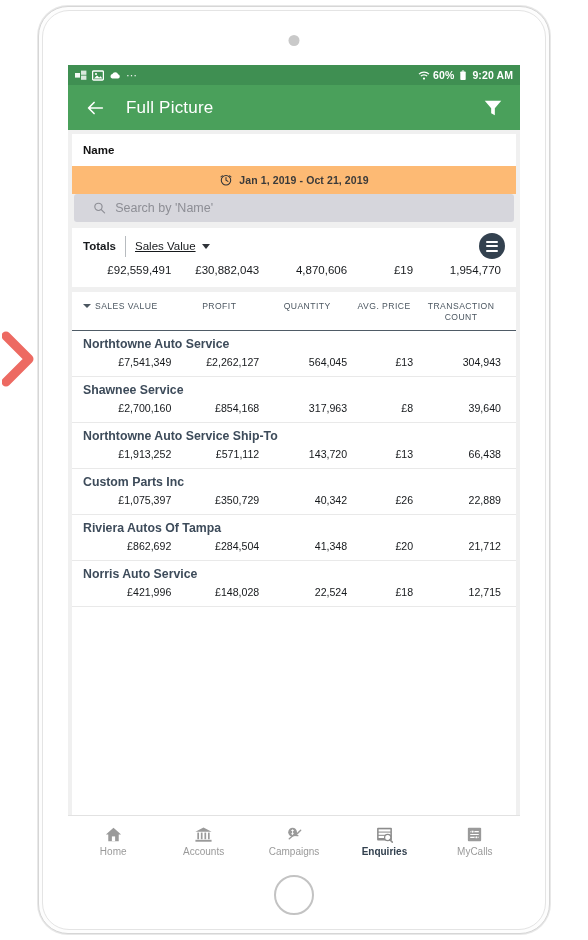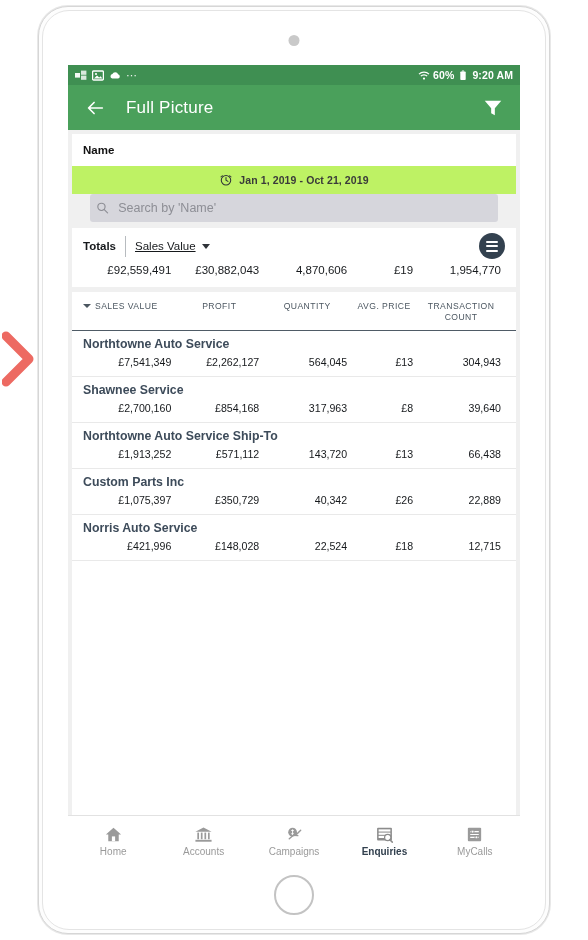--- a/index.html
+++ b/index.html
@@ -86,28 +86,28 @@
 
   .namebar {
     background: #ffffff; height: 28px;
     display: flex; align-items: center; padding: 16px 11px;
     font-size: 11.5px; font-weight: bold; color: #111111;
     flex: 0 0 auto;
   }
 
   .daterow {
     height: 28px; display: flex; align-items: center; justify-content: center;
-    gap: 6px; flex: 0 0 auto; background: #bef264;
+    gap: 6px; flex: 0 0 auto; background: #fdba74;
   }
   .daterow .lbl { font-size: 10.5px; font-weight: bold; color: #3a3a3a; letter-spacing: .1px; }
 
   .searchbar {
     height: 28px; background: #d6d6dc; border-radius: 3px;
-    display: flex; align-items: center; gap: 9px; padding: 0 6px;
-    margin: 0 18px; flex: 0 0 auto;
+    display: flex; align-items: center; gap: 9px; padding: 0 19px;
+    margin: 0 2px; flex: 0 0 auto;
   }
   .searchbar input {
     border: none; outline: none; background: transparent;
     font-family: inherit; font-size: 12.5px; color: #6f7076; width: 100%;
   }
   .searchbar input::placeholder { color: #8d8e95; }
 
   
   .totals-card {
     background: #ffffff; margin-top: 6px; flex: 0 0 auto;
@@ -350,20 +350,30 @@
             <div class="entry-name">Custom Parts Inc</div>
             <div class="row-grid entry-vals">
               <span class="cell">£1,075,397</span>
               <span class="cell">£350,729</span>
               <span class="cell">40,342</span>
               <span class="cell">£26</span>
               <span class="cell">22,889</span>
             </div>
           </div>
 
+          <div class="entry">
+            <div class="entry-name">Riviera Autos Of Tampa</div>
+            <div class="row-grid entry-vals">
+              <span class="cell">£862,692</span>
+              <span class="cell">£284,504</span>
+              <span class="cell">41,348</span>
+              <span class="cell">£20</span>
+              <span class="cell">21,712</span>
+            </div>
+          </div>
 
           <div class="entry">
             <div class="entry-name">Norris Auto Service</div>
             <div class="row-grid entry-vals">
               <span class="cell">£421,996</span>
               <span class="cell">£148,028</span>
               <span class="cell">22,524</span>
               <span class="cell">£18</span>
               <span class="cell">12,715</span>
             </div>

